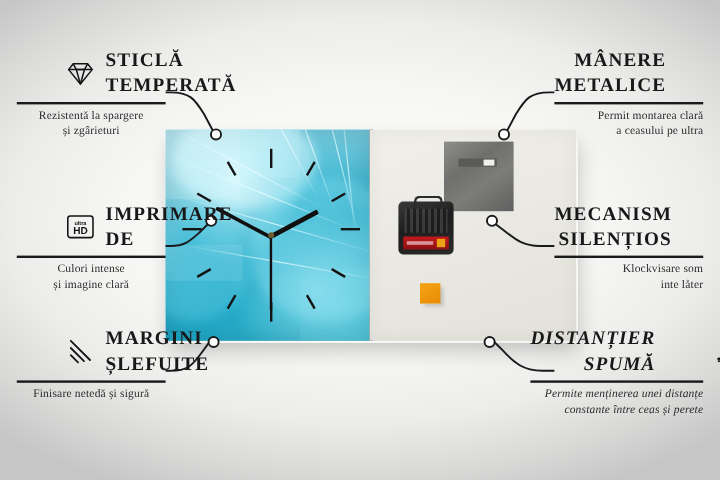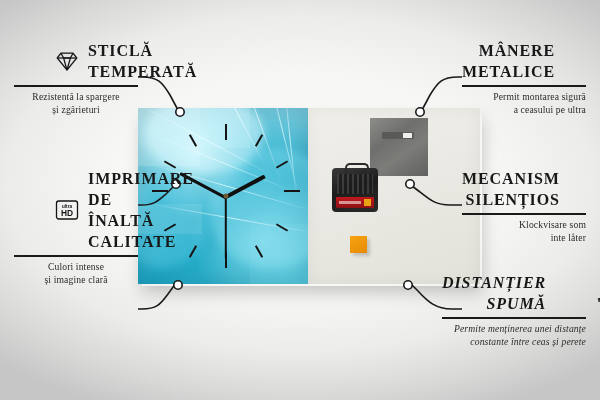--- a/index.html
+++ b/index.html
@@ -216,31 +216,53 @@
       <span class="ico">
         <svg viewBox="0 0 26 26">
           <rect x="2.5" y="4" width="21" height="18" rx="2.2" fill="none" stroke="#141414" stroke-width="1.3"></rect>
           <text x="13" y="11.2" font-family="Liberation Sans, sans-serif" font-size="4.6" font-weight="bold" fill="#141414" text-anchor="middle">ultra</text>
           <text x="13" y="19.4" font-family="Liberation Sans, sans-serif" font-size="8.4" font-weight="bold" fill="#141414" text-anchor="middle">HD</text>
         </svg>
       </span>
       <div>
         <div class="co-title">
           <span>IMPRIMARE DE</span><br>
-          <span>ÎNALTĂ CALITATE</span>
         </div>
       </div>
     </div>
     <div class="co-rule" style="width:124px;"></div>
     <div class="co-sub">
       <span>Culori intense</span><br>
       <span>și imagine clară</span>
     </div>
   </div>
 
+  <div class="callout left" style="left:14px;top:272px;width:124px;">
+    <div class="co-head">
+      <span class="ico">
+        <svg viewBox="0 0 26 26">
+            <g stroke="#141414" stroke-width="1.5" stroke-linecap="round">
+          <path d="M5 4 L21 20"></path>
+              <path d="M5 10 L16 21"></path>
+              <path d="M5 16 L11 22"></path>
+        </g>
+          </svg>
+      </span>
+      <div>
+        <div class="co-title">
+          <span>MARGINI</span><br>
+          <span>ȘLEFUITE</span>
+        </div>
+      </div>
+    </div>
+    <div class="co-rule" style="width:124px;"></div>
+    <div class="co-sub">
+      <span>Finisare netedă și sigură</span>
+    </div>
+  </div>
 
   <div class="callout right" style="left:462px;top:40px;width:124px;">
     <div class="co-head">
       <div>
         <div class="co-title">
           <span>MÂNERE</span><br>
           <span>METALICE</span>
         </div>
       </div>
       <span class="ico">
@@ -249,21 +271,21 @@
           <path d="M9.6 6 L13 2.6 L16.4 6"></path>
           <rect x="4" y="6" width="18" height="15"></rect>
           <path d="M5.4 18.6 L10.2 12.4 L13.6 16.6 L16.2 13.6 L20.6 18.6"></path>
           <circle cx="10.4" cy="10.2" r="1.7"></circle>
         </g>
           </svg>
       </span>
     </div>
     <div class="co-rule" style="width:124px;"></div>
     <div class="co-sub">
-      <span>Permit montarea sigură</span><br>
+      <span>Permit montarea clară</span><br>
       <span>a ceasului pe ultra</span>
     </div>
   </div>
 
   <div class="callout right" style="left:462px;top:168px;width:124px;">
     <div class="co-head">
       <div>
         <div class="co-title">
           <span>MECANISM</span><br>
           <span>SILENȚIOS</span>

